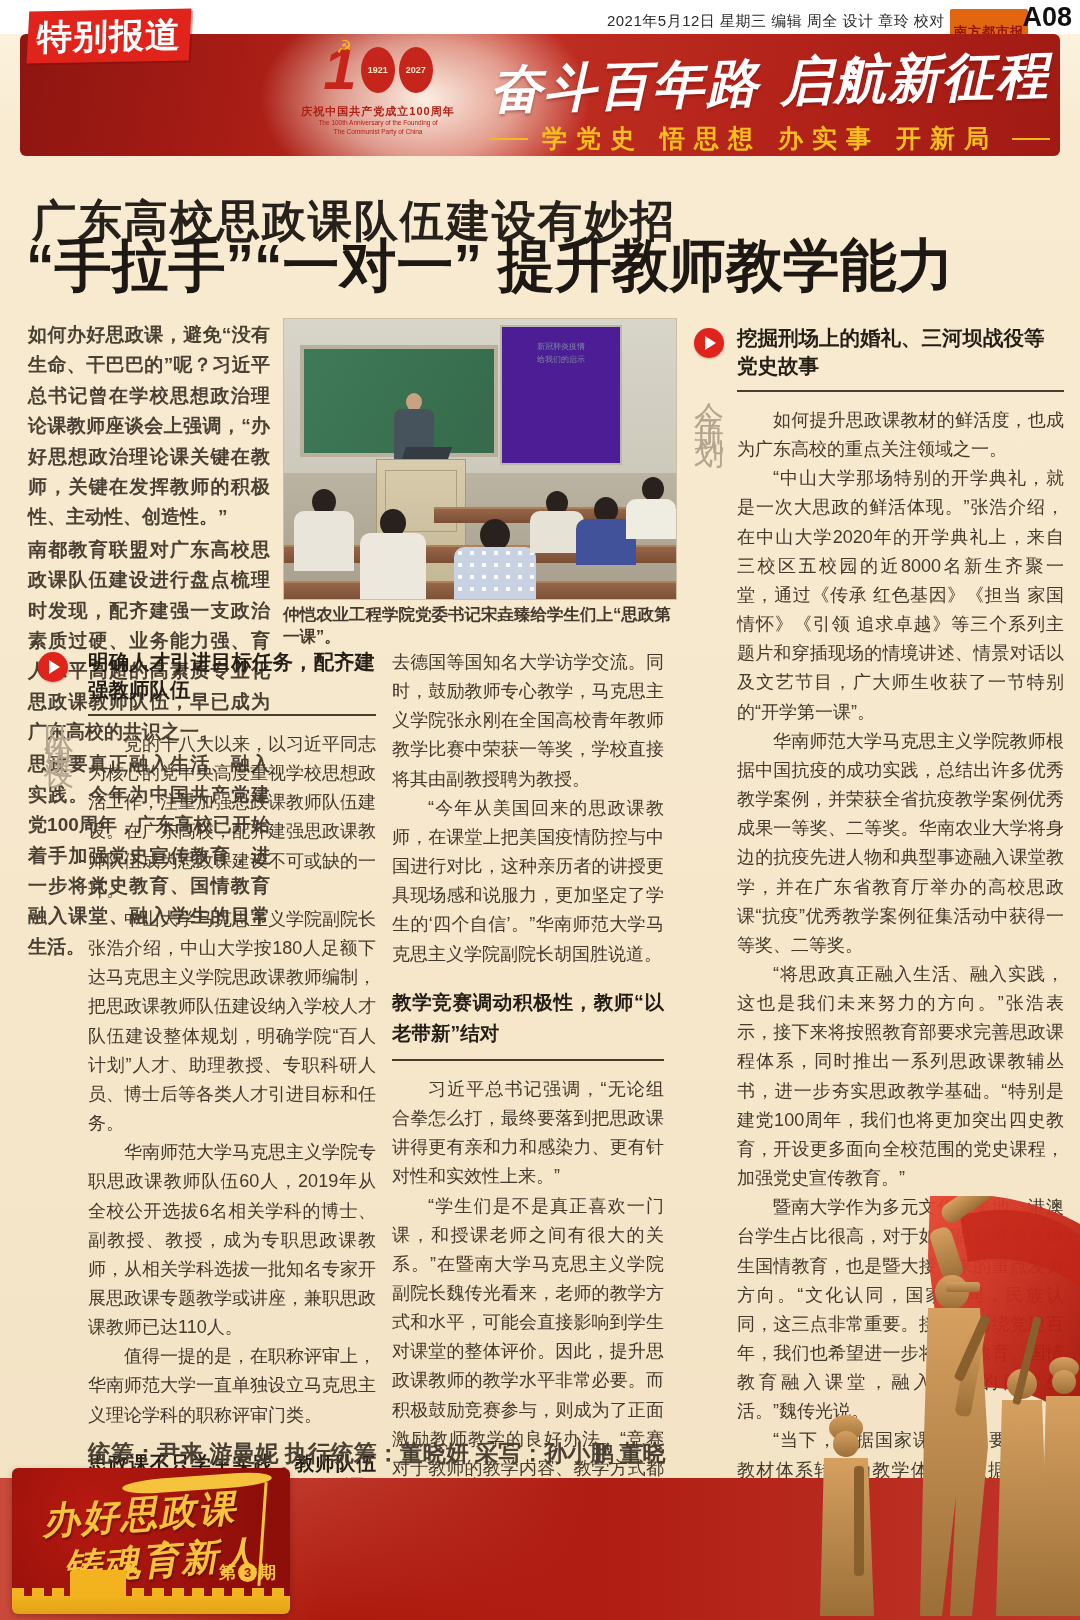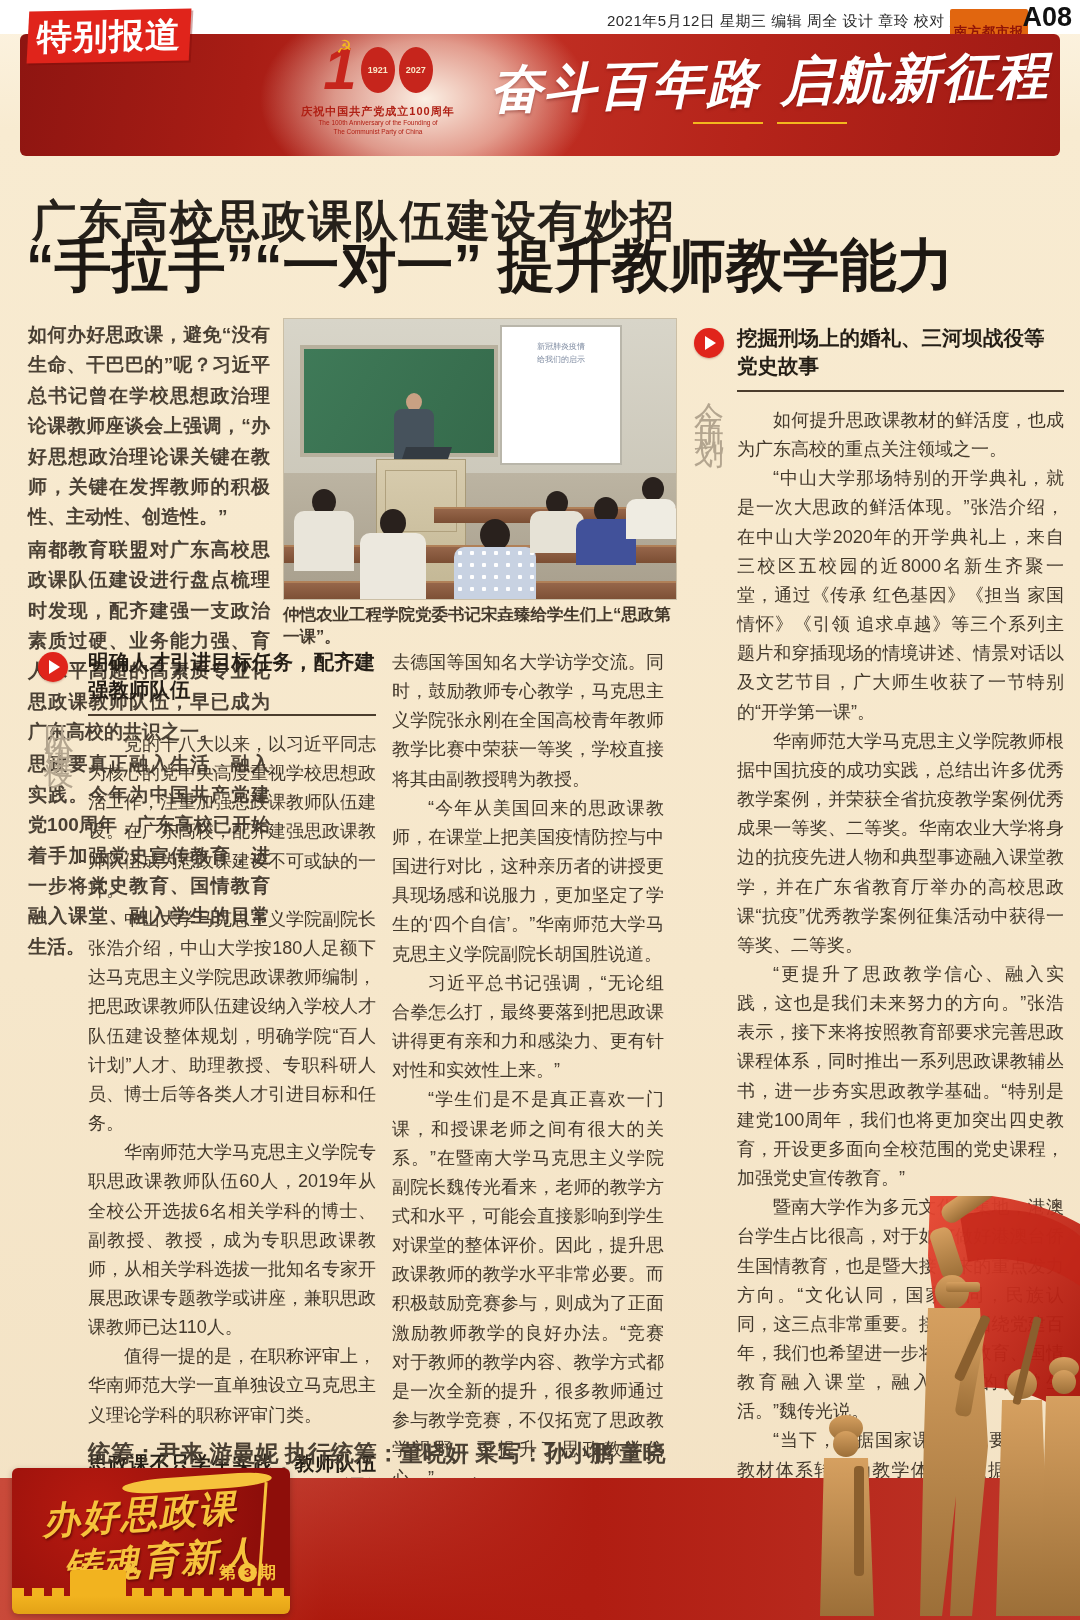--- a/index.html
+++ b/index.html
@@ -30,21 +30,21 @@
   .kicker{position:absolute;left:32px;top:192px;font-size:44px;font-weight:600;color:#26211b;letter-spacing:2px;}
   .headline{position:absolute;left:26px;top:234px;width:1034px;font-size:57px;line-height:1.1;font-weight:900;color:#1d1813;letter-spacing:0px;white-space:nowrap;}
   
   .intro{position:absolute;left:28px;top:320px;width:242px;font-size:19px;font-weight:bold;line-height:1.6;color:#4a4034;text-align:justify;}
   .intro p{margin:0 0 2px 0;}
   
   .photo{position:absolute;left:283px;top:318px;width:392px;height:280px;background:#d3cfc2;overflow:hidden;border:1px solid #cbbfa6;}
   .ph-wall{position:absolute;left:0;top:0;width:100%;height:60%;background:linear-gradient(180deg,#d8d5c9,#ccc8ba);}
   .ph-floor{position:absolute;left:0;bottom:0;width:100%;height:45%;background:linear-gradient(180deg,#bcb4a2,#a79e8c);}
   .chalkboard{position:absolute;left:16px;top:26px;width:190px;height:104px;background:linear-gradient(120deg,#3f7a58,#356a4b);border:4px solid #b7b09d;}
-  .screen{position:absolute;left:216px;top:6px;width:122px;height:140px;background:#ffffff;border:2px solid #b9b6aa;padding:14px 6px 0;box-sizing:border-box;text-align:center;}
+  .screen{position:absolute;left:216px;top:6px;width:122px;height:140px;background:#4c1d95;border:2px solid #b9b6aa;padding:14px 6px 0;box-sizing:border-box;text-align:center;}
   .screen .s1,.screen .s2{font-size:8px;color:#7d8aa0;filter:blur(.6px);line-height:1.6;}
   .podium{position:absolute;left:92px;top:140px;width:88px;height:124px;background:linear-gradient(180deg,#d8ccae,#c4b896);border:1px solid #a89a78;}
   .podium:before{content:"";position:absolute;left:8px;top:10px;right:8px;height:60px;border:1px solid #b0a17e;}
   .laptop{position:absolute;left:120px;top:128px;width:46px;height:12px;background:#343b42;transform:skewX(-18deg);}
   .teacher-head{position:absolute;left:122px;top:74px;width:16px;height:18px;border-radius:50%;background:#c9a183;}
   .teacher-body{position:absolute;left:110px;top:90px;width:40px;height:52px;border-radius:8px 8px 0 0;background:#46525c;}
   .desk{position:absolute;background:linear-gradient(180deg,#96664a,#7b4e33);border-top:2px solid #b08058;}
   .stud-head{position:absolute;border-radius:50%;background:#29211d;}
   .stud-body{position:absolute;border-radius:10px 10px 0 0;}
   .caption{position:absolute;left:283px;top:604px;width:392px;font-size:16.5px;font-weight:bold;color:#44392c;}
@@ -106,20 +106,21 @@
         <span class="zero">1921</span>
         <span class="zero">2027</span>
       </div>
       <div class="lcn">庆祝中国共产党成立100周年</div>
       <div class="len">The 100th Anniversary of the Founding of</div>
       <div class="len">The Communist Party of China</div>
     </div>
     <div class="callig">奋斗百年路 启航新征程</div>
     <div class="slogan">
       <span class="line"></span>
+      <span>学党史 悟思想 办实事 开新局</span>
       <span class="line"></span>
     </div>
   </div>
 
   <div class="tagbox">
     <span>特别报道</span>
   </div>
 
   <div class="kicker">广东高校思政课队伍建设有妙招</div>
   <div class="headline">“手拉手”“一对一” 提升教师教学能力</div>
@@ -161,21 +162,21 @@
   <div class="caption">仲恺农业工程学院党委书记宋垚臻给学生们上“思政第一课”。</div>
 
   <div class="play rightplay"></div>
   <div class="vlabel rightvlabel">今年规划</div>
   <div class="colR">
     <div class="sec-head">挖掘刑场上的婚礼、三河坝战役等党史故事</div>
     <div class="body">
       <p>如何提升思政课教材的鲜活度，也成为广东高校的重点关注领域之一。</p>
       <p>“中山大学那场特别的开学典礼，就是一次大思政的鲜活体现。”张浩介绍，在中山大学2020年的开学典礼上，来自三校区五校园的近8000名新生齐聚一堂，通过《传承 红色基因》《担当 家国情怀》《引领 追求卓越》等三个系列主题片和穿插现场的情境讲述、情景对话以及文艺节目，广大师生收获了一节特别的“开学第一课”。</p>
       <p>华南师范大学马克思主义学院教师根据中国抗疫的成功实践，总结出许多优秀教学案例，并荣获全省抗疫教学案例优秀成果一等奖、二等奖。华南农业大学将身边的抗疫先进人物和典型事迹融入课堂教学，并在广东省教育厅举办的高校思政课“抗疫”优秀教学案例征集活动中获得一等奖、二等奖。</p>
-      <p>“更提升了思政教学信心、融入实践，这也是我们未来努力的方向。”张浩表示，接下来将按照教育部要求完善思政课程体系，同时推出一系列思政课教辅丛书，进一步夯实思政教学基础。“特别是建党100周年，我们也将更加突出四史教育，开设更多面向全校范围的党史课程，加强党史宣传教育。”</p>
+      <p>“将思政真正融入生活、融入实践，这也是我们未来努力的方向。”张浩表示，接下来将按照教育部要求完善思政课程体系，同时推出一系列思政课教辅丛书，进一步夯实思政教学基础。“特别是建党100周年，我们也将更加突出四史教育，开设更多面向全校范围的党史课程，加强党史宣传教育。”</p>
       <p>暨南大学作为多元文化汇集地，港澳台学生占比很高，对于如何做好港澳台侨生国情教育，也是暨大接下来的重点发力方向。“文化认同，国家认同，民族认同，这三点非常重要。接下来围绕党建百年，我们也希望进一步将党史教育、国情教育融入课堂，融入学生的日常生活。”魏传光说。</p>
       <p>“当下，根据国家课程建设要求，将教材体系转化为教学体系，根据教学要求，不断丰富教学内容。”胡国胜表示，学院将习近平总书记最新讲话精神和党的十九届五中全会精神第一时间融入到课程教学之中，做到进课堂、进教材、进头脑；将结合党史教育融入到各门思政课教学之中，特别是挖掘广东党史的资源，如刑场上的婚礼、三河坝战役等党史故事，丰富教学内容；各教研室进行集体备课，交流教学经验，丰富教学内容。</p>
 
     </div>
   </div>
 
   <div class="play leftplay"></div>
   <div class="vlabel leftvlabel">队伍建设</div>
   <div class="colA">
     <div class="sec-head">明确人才引进目标任务，配齐建强教师队伍</div>
@@ -188,20 +189,21 @@
       <p>思政课实践，不只学生实践，教师队伍也要实践。</p>
       <p>为了加强思政课教师教学实践体系建设，中山大学在广东、广西、四川、江西等地建立思政课教学研修基地。“每个学期我们都会组织思政课教师外出学习，考察交流。去年我们依托中山大学南昌研究院，组织思政课教师去南昌的一些革命传统教育基地学习和考察。对于老师们而言，不仅是研究透了教室里的思政，更是对实践中的思政有了更深刻的理解。”张浩表示。</p>
 
     </div>
   </div>
 
   <div class="colB">
     <div class="body">
       <p class="noind">去德国等国知名大学访学交流。同时，鼓励教师专心教学，马克思主义学院张永刚在全国高校青年教师教学比赛中荣获一等奖，学校直接将其由副教授聘为教授。</p>
       <p>“今年从美国回来的思政课教师，在课堂上把美国疫情防控与中国进行对比，这种亲历者的讲授更具现场感和说服力，更加坚定了学生的‘四个自信’。”华南师范大学马克思主义学院副院长胡国胜说道。</p>
+      <div class="subhead">教学竞赛调动积极性，教师“以老带新”结对</div>
       <p>习近平总书记强调，“无论组合拳怎么打，最终要落到把思政课讲得更有亲和力和感染力、更有针对性和实效性上来。”</p>
       <p>“学生们是不是真正喜欢一门课，和授课老师之间有很大的关系。”在暨南大学马克思主义学院副院长魏传光看来，老师的教学方式和水平，可能会直接影响到学生对课堂的整体评价。因此，提升思政课教师的教学水平非常必要。而积极鼓励竞赛参与，则成为了正面激励教师教学的良好办法。“竞赛对于教师的教学内容、教学方式都是一次全新的提升，很多教师通过参与教学竞赛，不仅拓宽了思政教学视野，更提升了思政教学信心。”</p>
       <p>如今，暨南大学马克思主义学院已连续四届拿到广东省高等教育教学成果奖，也获得了国家级教学成果奖二等奖，更是培养了一批在全国有影响力的青年教学骨干，学院教师田明斩获第四届全国高校青年教师教学竞赛一等奖，形成了广东省思想政治理论课的“暨大品牌”，在思政队伍建设方面交出了一份有力的答卷。</p>
 
     </div>
   </div>
 
   <div class="credits">
     <div>统筹：尹来 游曼妮  执行统筹：董晓妍  采写：孙小鹏 董晓妍 实习生 余文诗 严一涵 通讯员 粤教宣</div>
     <div>吴立坚 李伟苗 华维勇 陈芃辰 孟楠 廖晓键 曾献尼 龚慧枫  摄影：冯宙锋</div>

